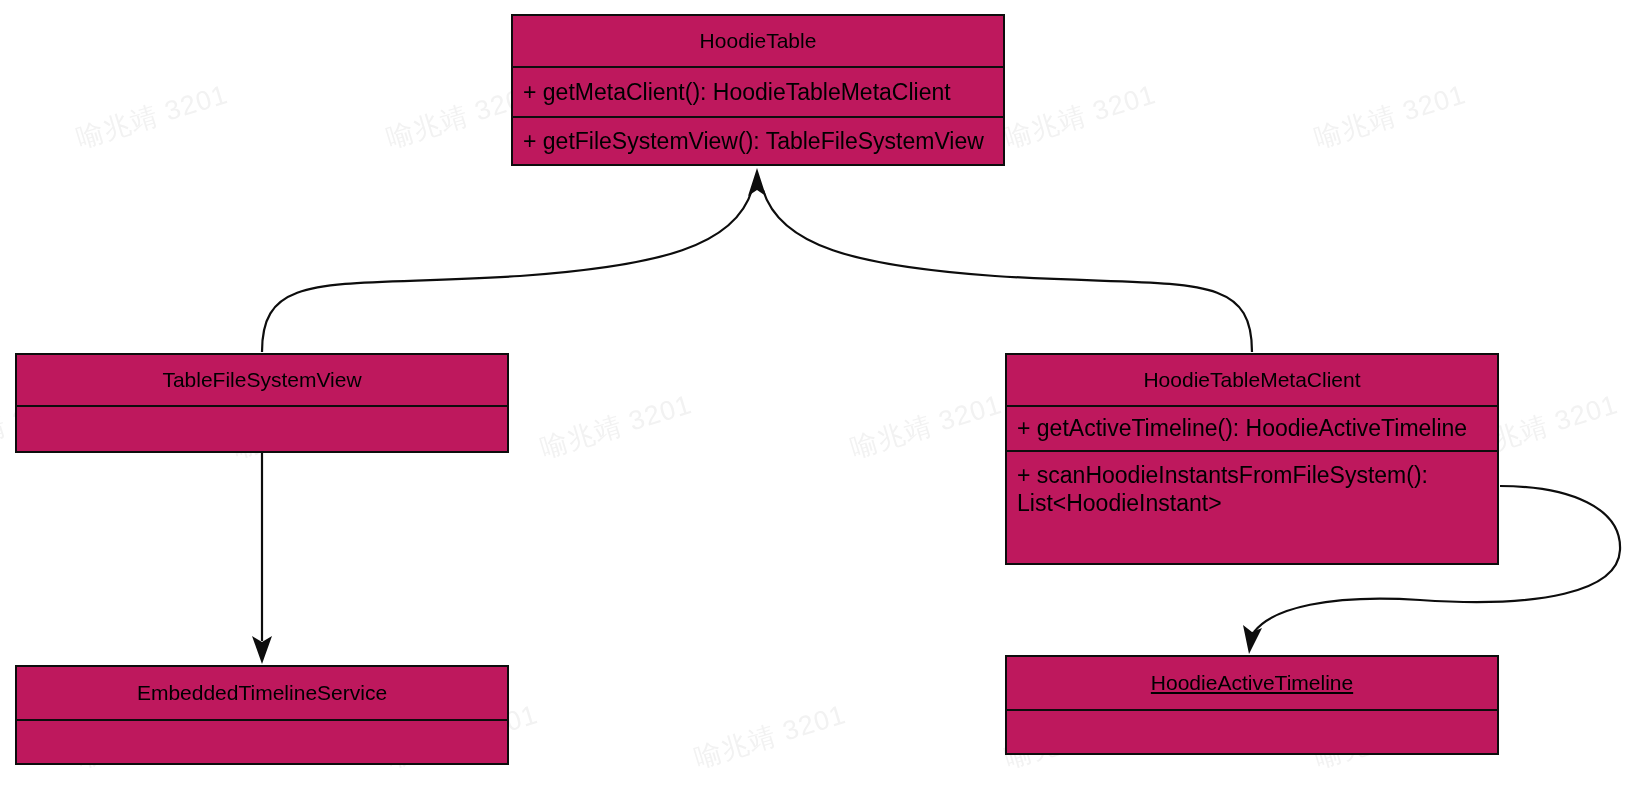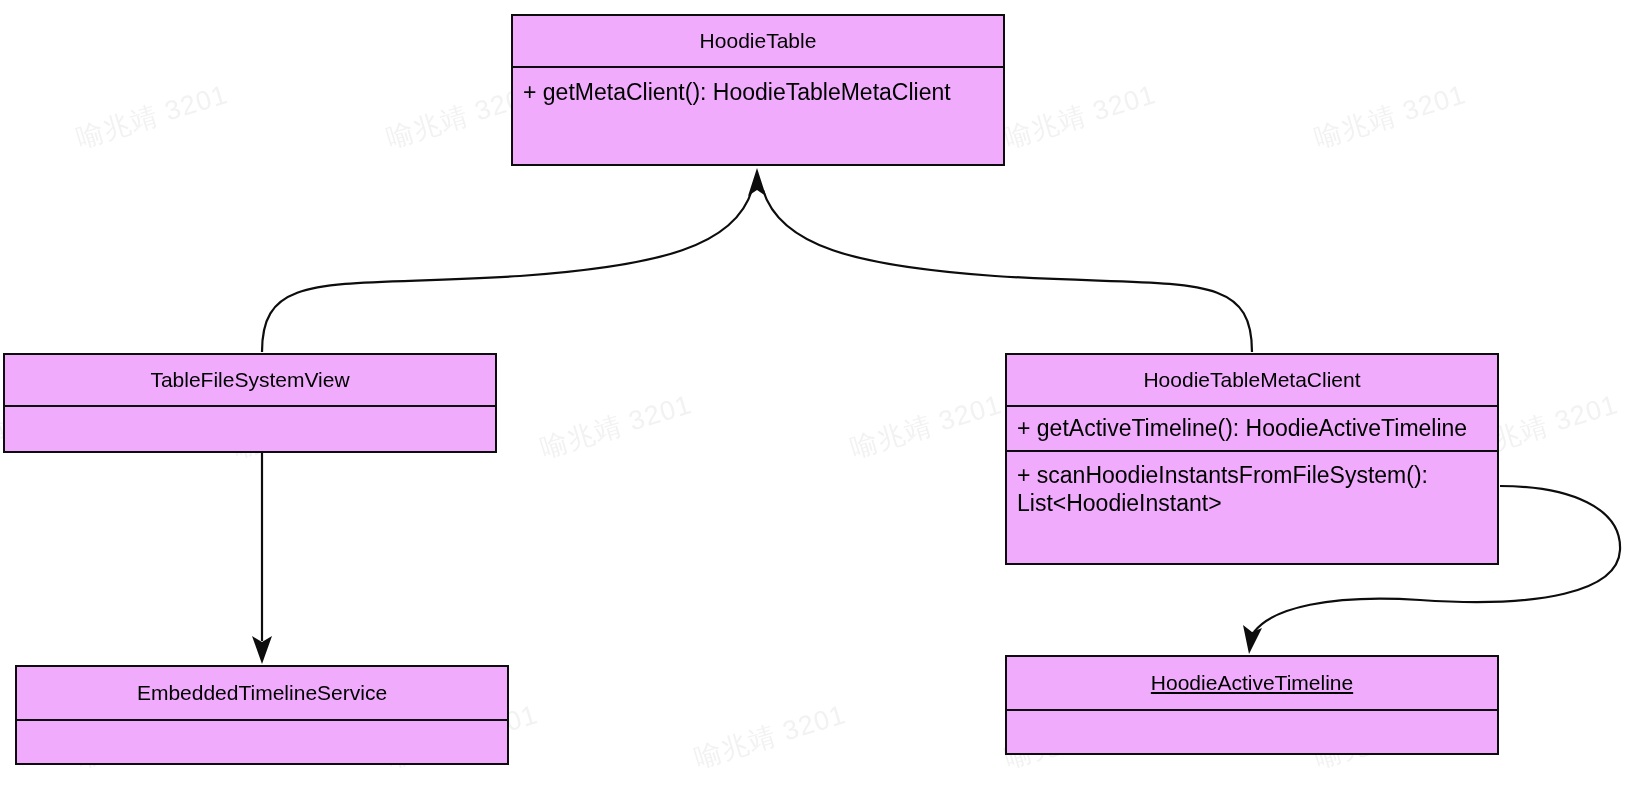--- a/index.html
+++ b/index.html
@@ -32,21 +32,21 @@
     white-space: nowrap;
     transform: rotate(-17deg);
     transform-origin: left top;
     user-select: none;
   }
 
   
   .uml-class {
     position: absolute;
     box-sizing: border-box;
-    background: #f0abfc;
+    background: #be185d;
     border: 2px solid #0d0d0d;
     z-index: 10;
   }
   .uml-name {
     box-sizing: border-box;
     width: 100%;
     text-align: center;
     font-size: 21px;
     color: #000000;
     display: flex;
@@ -66,21 +66,21 @@
   }
   .uml-compartment.empty { padding: 0; }
   .uml-compartment .txt { display: block; }
 
   
   #box-hoodie-table      { left: 511px;  top: 14px;  width: 494px; height: 152px; }
   #box-hoodie-table .uml-name        { height: 50px; }
   #box-hoodie-table .c1              { height: 50px; }
   #box-hoodie-table .c2              { height: 48px; }
 
-  #box-table-fsview      { left: 3px;   top: 353px; width: 494px; height: 100px; }
+  #box-table-fsview      { left: 15px;   top: 353px; width: 494px; height: 100px; }
   #box-table-fsview .uml-name        { height: 50px; }
   #box-table-fsview .c1              { height: 46px; }
 
   #box-meta-client       { left: 1005px; top: 353px; width: 494px; height: 212px; }
   #box-meta-client .uml-name         { height: 50px; }
   #box-meta-client .c1               { height: 45px; }
   #box-meta-client .c2               { height: 76px; align-items: center; }
 
   #box-embedded-timeline { left: 15px;   top: 665px; width: 494px; height: 100px; }
   #box-embedded-timeline .uml-name   { height: 52px; }
@@ -148,20 +148,23 @@
 
     <path class="edge" d="M 1500,486 C 1570,486 1622,508 1620,550 C 1618,592 1540,608 1420,600 C 1330,594 1272,608 1254,632"></path>
     <polygon class="head" points="1249,654 1243,625 1252,632 1262,628"></polygon>
   </svg>
 
   <div class="uml-class" id="box-hoodie-table">
     <div class="uml-name">HoodieTable</div>
     <div class="uml-compartment c1">
       <span class="txt">+ getMetaClient(): HoodieTableMetaClient</span>
     </div>
+    <div class="uml-compartment c2">
+      <span class="txt">+ getFileSystemView(): TableFileSystemView</span>
+    </div>
   </div>
 
   <div class="uml-class" id="box-table-fsview">
     <div class="uml-name">TableFileSystemView</div>
     <div class="uml-compartment c1 empty">
       <span class="txt"></span>
     </div>
   </div>
 
   <div class="uml-class" id="box-meta-client">

